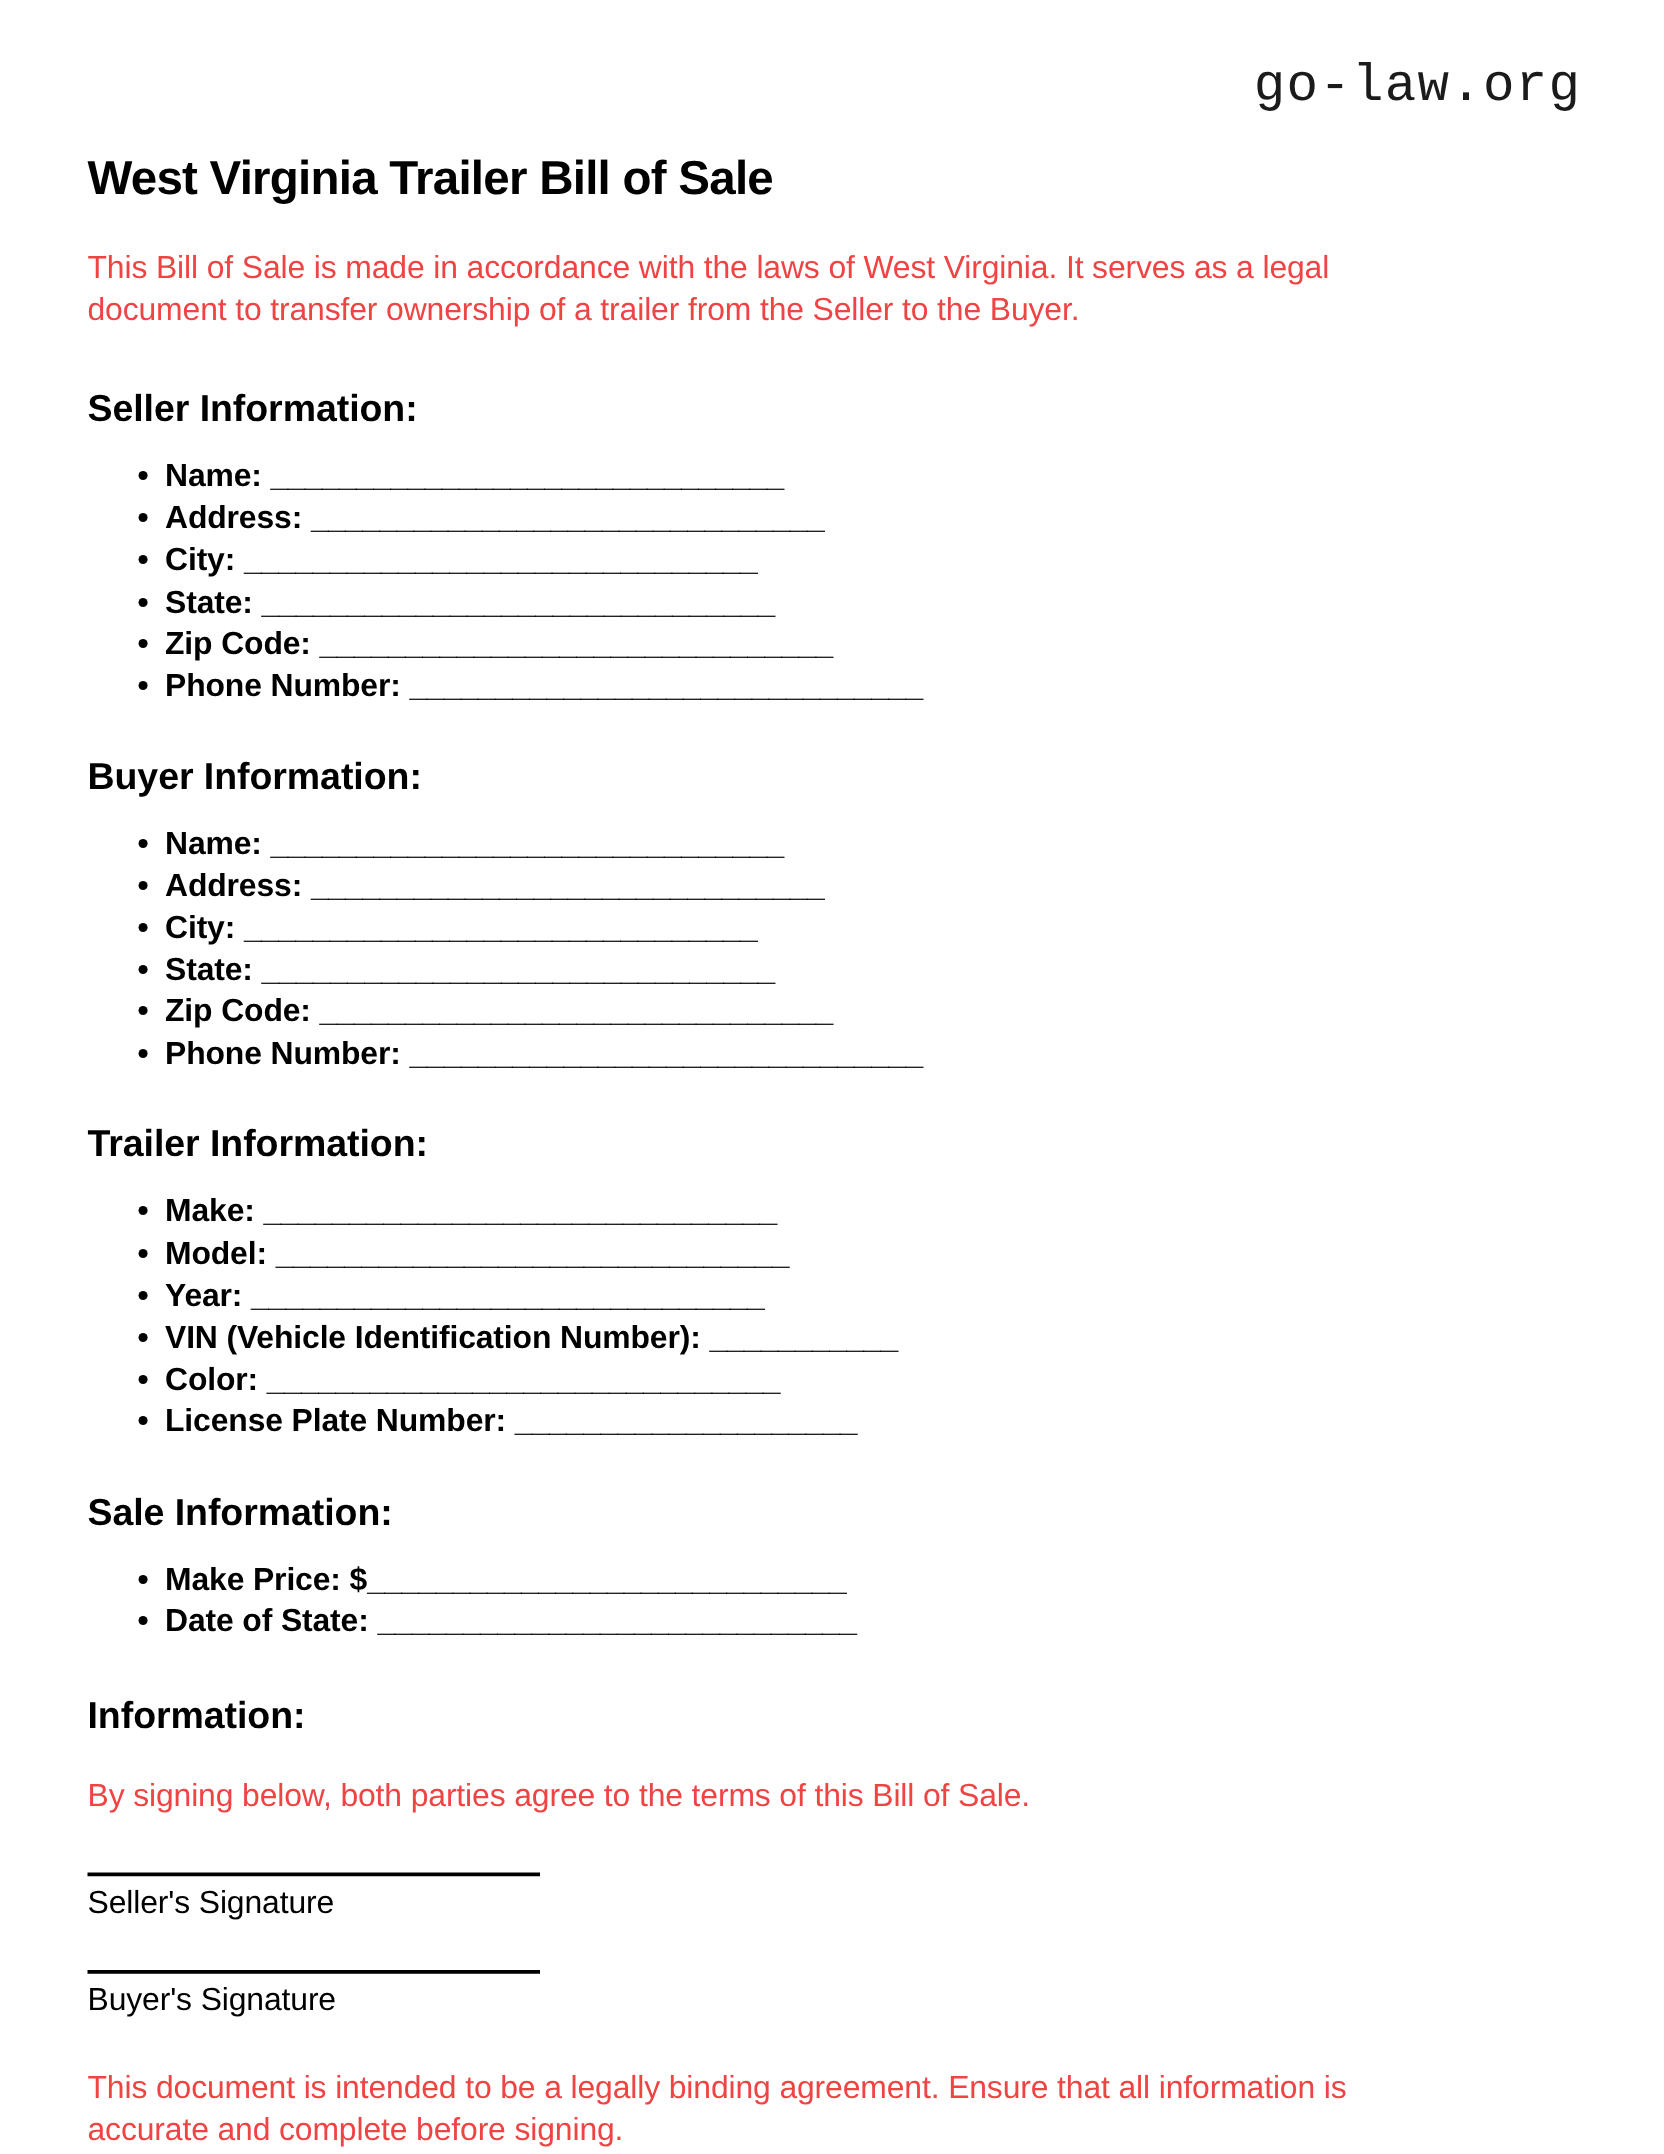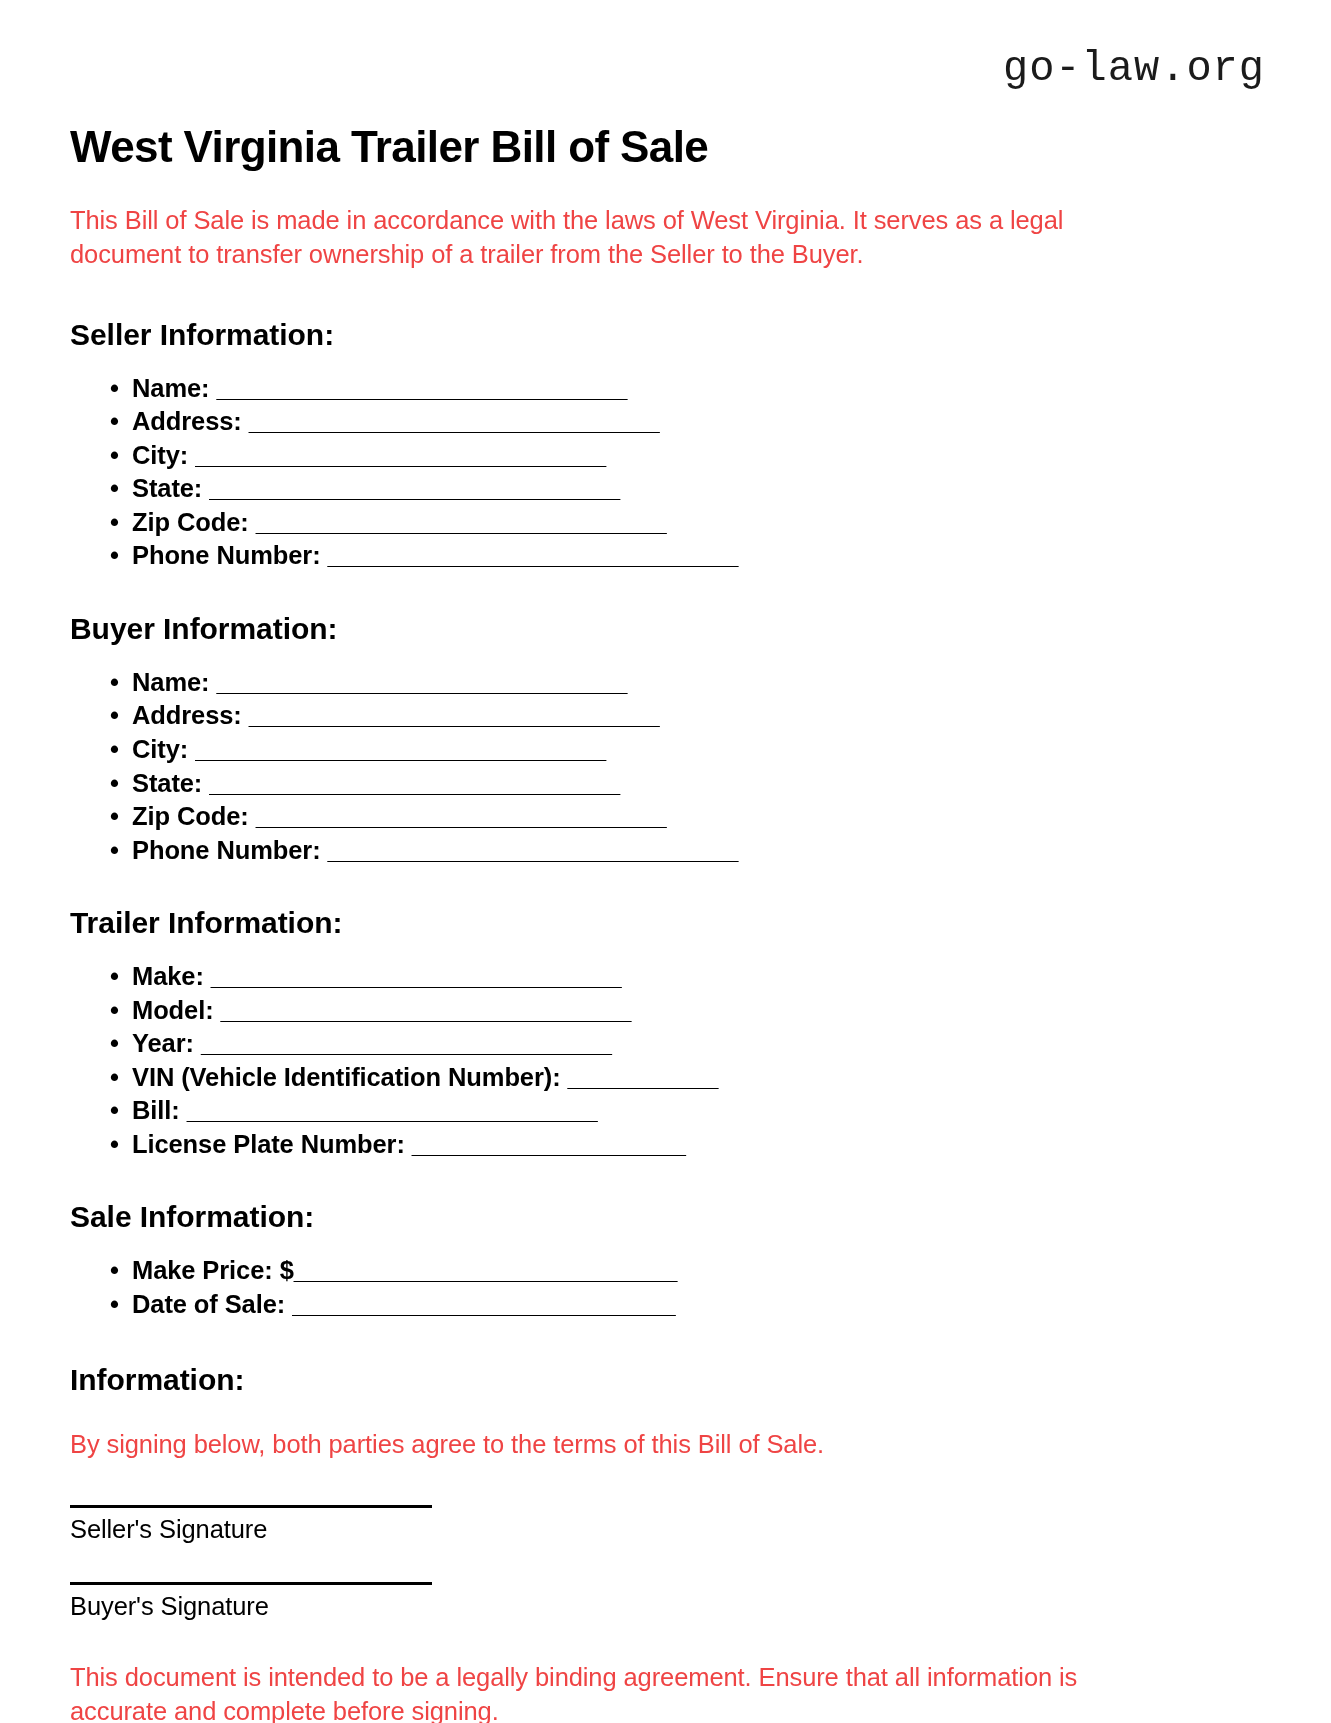--- a/index.html
+++ b/index.html
@@ -28,21 +28,21 @@
     top: 36px;
     right: 66px;
     font-family: "Liberation Mono", "DejaVu Sans Mono", monospace;
     font-size: 42px;
     letter-spacing: 1px;
     color: #1b1b1b;
     line-height: 1;
     white-space: nowrap;
   }
   .doc-title {
-    font-size: 44px;
+    font-size: 38px;
     font-weight: bold;
     letter-spacing: -0.6px;
     margin: 0;
     padding-top: 110px;
     line-height: 1.12;
     color: #000;
   }
   .intro-para,
   .sig-intro,
   .closing-para {
@@ -153,28 +153,28 @@
     <li><span class="field-label">Zip Code:</span> <span class="blank">______________________________</span></li>
     <li><span class="field-label">Phone Number:</span> <span class="blank">______________________________</span></li>
   </ul>
 
   <h2 class="section-heading sec-trailer-heading">Trailer Information:</h2>
   <ul class="field-list">
     <li><span class="field-label">Make:</span> <span class="blank">______________________________</span></li>
     <li><span class="field-label">Model:</span> <span class="blank">______________________________</span></li>
     <li><span class="field-label">Year:</span> <span class="blank">______________________________</span></li>
     <li><span class="field-label">VIN (Vehicle Identification Number):</span> <span class="blank">___________</span></li>
-    <li><span class="field-label">Bill:</span> <span class="blank">______________________________</span></li>
+    <li><span class="field-label">Color:</span> <span class="blank">______________________________</span></li>
     <li><span class="field-label">License Plate Number:</span> <span class="blank">____________________</span></li>
   </ul>
 
   <h2 class="section-heading sec-sale-heading">Sale Information:</h2>
   <ul class="field-list">
     <li><span class="field-label">Make Price: $</span><span class="blank">____________________________</span></li>
-    <li><span class="field-label">Date of Sale:</span> <span class="blank">____________________________</span></li>
+    <li><span class="field-label">Date of State:</span> <span class="blank">____________________________</span></li>
   </ul>
 
   <h2 class="section-heading sig-heading">Information:</h2>
   <p class="sig-intro">By signing below, both parties agree to the terms of this Bill of Sale.</p>
 
   <div class="sig-block">
     <div class="sig-line"></div>
     <div class="sig-caption">Seller's Signature</div>
   </div>
 

